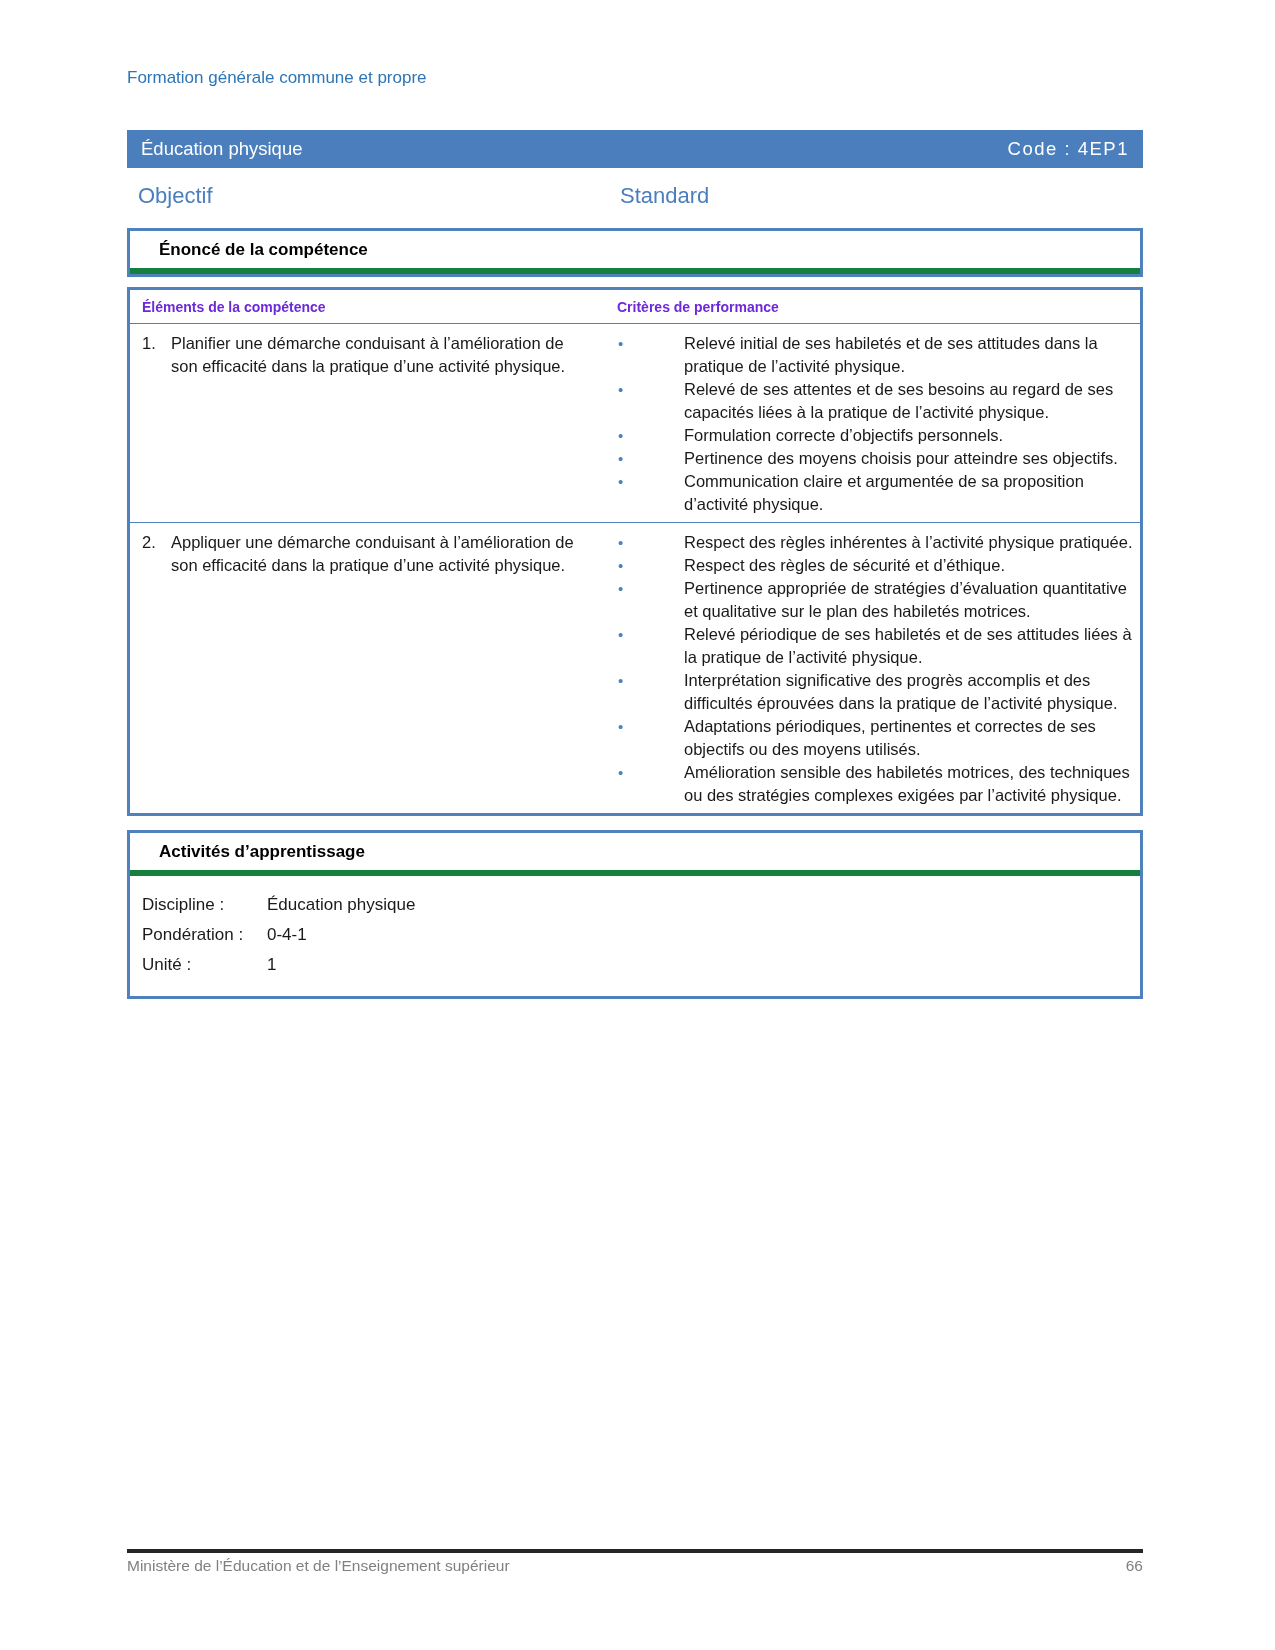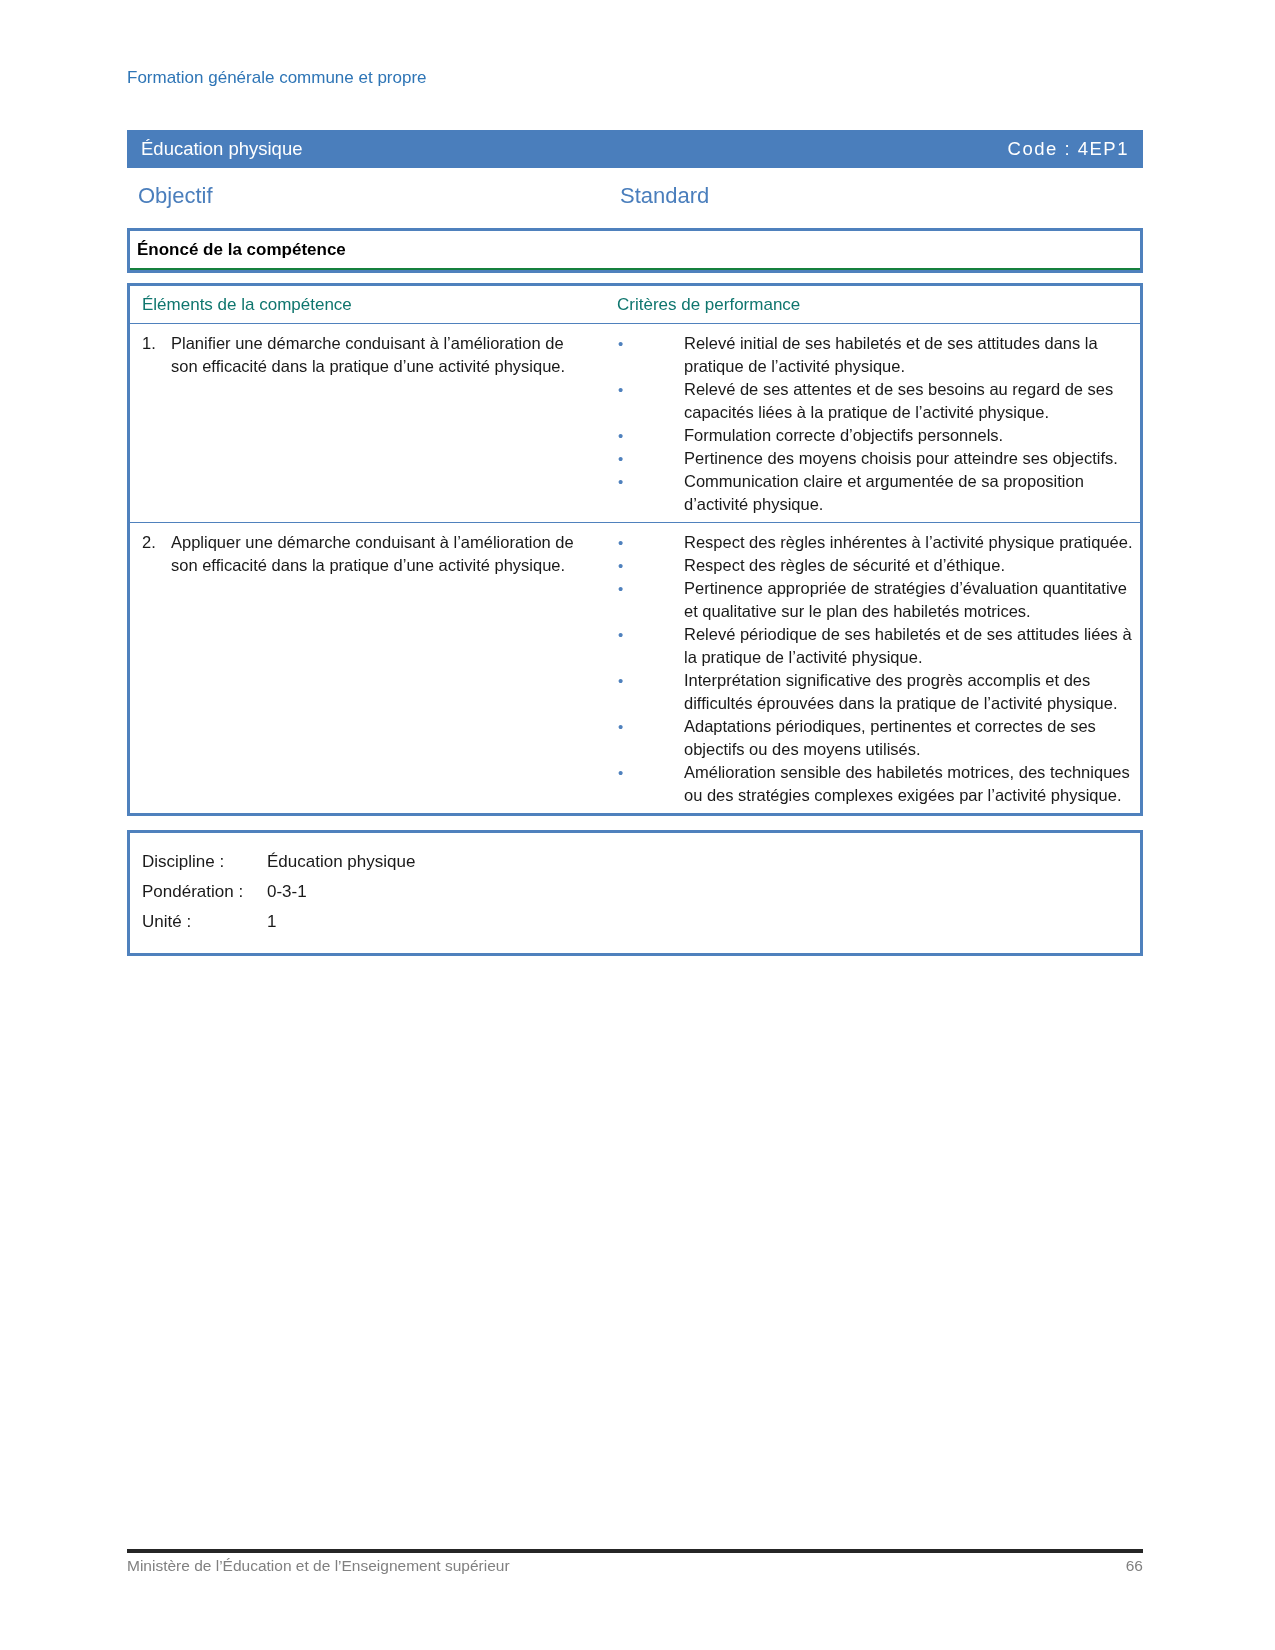--- a/index.html
+++ b/index.html
@@ -43,34 +43,34 @@
   .box {
     margin-left: 127px;
     width: 1016px;
     border: 3px solid #4f81bd;
     background: #ffffff;
   }
   .box1 { margin-top: 15px; }
   .box-header {
     font-weight: bold;
     font-size: 17px;
-    padding: 9px 7px 8px;
-    border-bottom: 2px solid #15803d;
+    padding: 9px 29px 8px;
+    border-bottom: 6px solid #15803d;
     color: #000000;
   }
   .box1 .box-body {
     padding: 8px 12px 12px;
     font-size: 16.5px;
     line-height: 23px;
   }
   .enonce-text { margin: 0; max-width: 445px; }
   .box2 { margin-top: 10px; }
   .thead { display: flex; border-bottom: 1px solid #4f81bd; }
   .th {
-    font-weight: normal; font-size: 17px; color: #0f766e;
+    font-weight: bold; font-size: 14px; color: #6d28d9;
     padding: 9px 0 8px;
   }
   .th.left { width: 478px; padding-left: 12px; }
   .th.right { flex: 1; padding-left: 9px; }
   .trow { display: flex; padding: 8px 0 6px; }
   .trow.sep { border-bottom: 1px solid #4f81bd; }
   .cell-left {
     width: 478px; flex-shrink: 0;
     padding-left: 12px; padding-right: 24px;
     display: flex;
@@ -191,28 +191,29 @@
       </div>
       <div class="crit">
         <span class="bullet">•</span>
         <span class="crit-text">Amélioration sensible des habiletés motrices, des techniques ou des stratégies complexes exigées par l’activité physique.</span>
       </div>
     </div>
   </div>
 </div>
 
 <div class="box box3">
+  <div class="box-header">Activités d’apprentissage</div>
   <div class="box-body">
     <div class="act-row">
       <span class="act-label">Discipline :</span>
       <span class="act-value">Éducation physique</span>
     </div>
     <div class="act-row">
       <span class="act-label">Pondération :</span>
-      <span class="act-value">0-3-1</span>
+      <span class="act-value">0-4-1</span>
     </div>
     <div class="act-row">
       <span class="act-label">Unité :</span>
       <span class="act-value">1</span>
     </div>
   </div>
 </div>
 
 <div class="footer">
   <span>Ministère de l’Éducation et de l’Enseignement supérieur</span>

